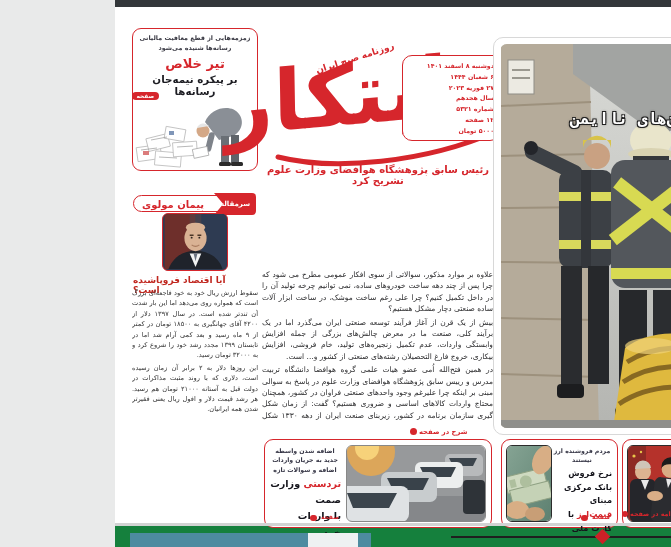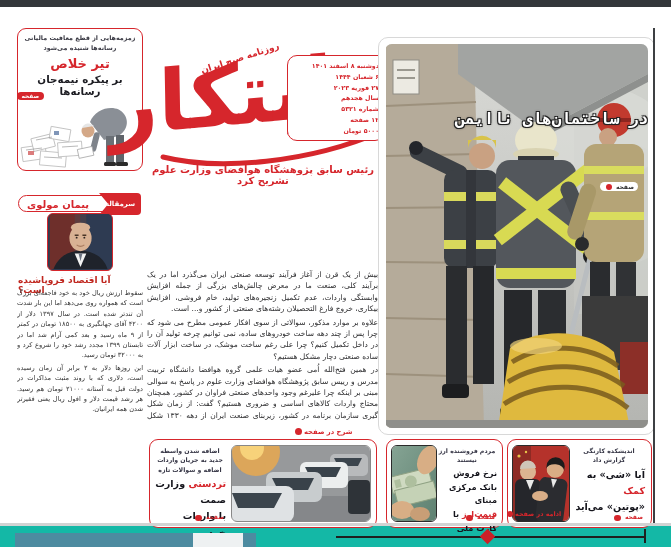--- a/index.html
+++ b/index.html
@@ -1,16 +1,16 @@
 <!DOCTYPE html>
 <html lang="fa" dir="rtl"><head>
 <meta charset="utf-8">
 <style>
   html,body{margin:0;padding:0;background:#e9eaea;}
-  #stage{position:relative;width:671px;height:547px;overflow:hidden;background:#14b8a6;
+  #stage{position:relative;width:556px;height:547px;overflow:hidden;background:#15803d;
          font-family:"DejaVu Sans",sans-serif;direction:rtl;}
   #stage *{box-sizing:border-box;}
   .topbar{position:absolute;left:0;top:0;width:671px;height:7px;background:#33373a;}
   .topbar-fade{position:absolute;left:0;top:7px;width:671px;height:12px;
                background:linear-gradient(#e7e8e8,#ffffff);}
   .paper{position:absolute;left:0;top:7px;width:671px;height:518px;background:#fff;}
   .right-edge{position:absolute;left:653px;top:28px;width:2px;height:495px;background:#3d4043;}
 
   
   .tl-box{position:absolute;right:528px;top:21px;width:126px;height:143px;
@@ -168,22 +168,22 @@
         <div>۶ شعبان ۱۴۴۴</div>
         <div>۲۷ فوریه ۲۰۲۳</div>
         <div>سال هجدهم</div>
         <div>شماره ۵۳۲۱</div>
         <div>۱۲ صفحه</div>
         <div>۵۰۰۰ تومان</div>
       </div>
 
     <div class="lead-kicker">رئیس سابق پژوهشگاه هوافضای وزارت علوم تشریح کرد</div>
     <div class="lead-body">
+        <p>علاوه بر موارد مذکور، سوالاتی از سوی افکار عمومی مطرح می شود که چرا پس از چند دهه ساخت خودروهای ساده، نمی توانیم چرخه تولید آن را در داخل تکمیل کنیم؟ چرا علی رغم ساخت موشک، در ساخت ابزار آلات ساده صنعتی دچار مشکل هستیم؟</p>
         <p>بیش از یک قرن از آغاز فرآیند توسعه صنعتی ایران می‌گذرد اما در یک برآیند کلی، صنعت ما در معرض چالش‌های بزرگی از جمله افزایش وابستگی واردات، عدم تکمیل زنجیره‌های تولید، خام فروشی، افزایش بیکاری، خروج فارغ التحصیلان رشته‌های صنعتی از کشور و... است.</p>
-        <p>علاوه بر موارد مذکور، سوالاتی از سوی افکار عمومی مطرح می شود که چرا پس از چند دهه ساخت خودروهای ساده، نمی توانیم چرخه تولید آن را در داخل تکمیل کنیم؟ چرا علی رغم ساخت موشک، در ساخت ابزار آلات ساده صنعتی دچار مشکل هستیم؟</p>
         <p>در همین فتح‌الله اُمی عضو هیات علمی گروه هوافضا دانشگاه تربیت مدرس و رییس سابق پژوهشگاه هوافضای وزارت علوم در پاسخ به سوالی مبنی بر اینکه چرا علیرغم وجود واحدهای صنعتی فراوان در کشور، همچنان محتاج واردات کالاهای اساسی و ضروری هستیم؟ گفت: از زمان شکل گیری سازمان برنامه در کشور، زیربنای صنعت ایران از دهه ۱۳۳۰ شکل گرفت و بعد از اینکه ابوالحسن ابتهاج رییس سازمان برنامه شد، صنعت ما که بخشی از توسعه کشور بود، به سمت انتقال تکنولوژی رفت.</p>
       </div>
     <div class="lead-more">
       <span>شرح در صفحه</span><span class="dot"></span>
     </div>
 
     <figure class="photo-box">
       <div class="photo">
         <svg width="262" height="384" viewBox="0 0 262 384" preserveAspectRatio="none">
           <defs>

